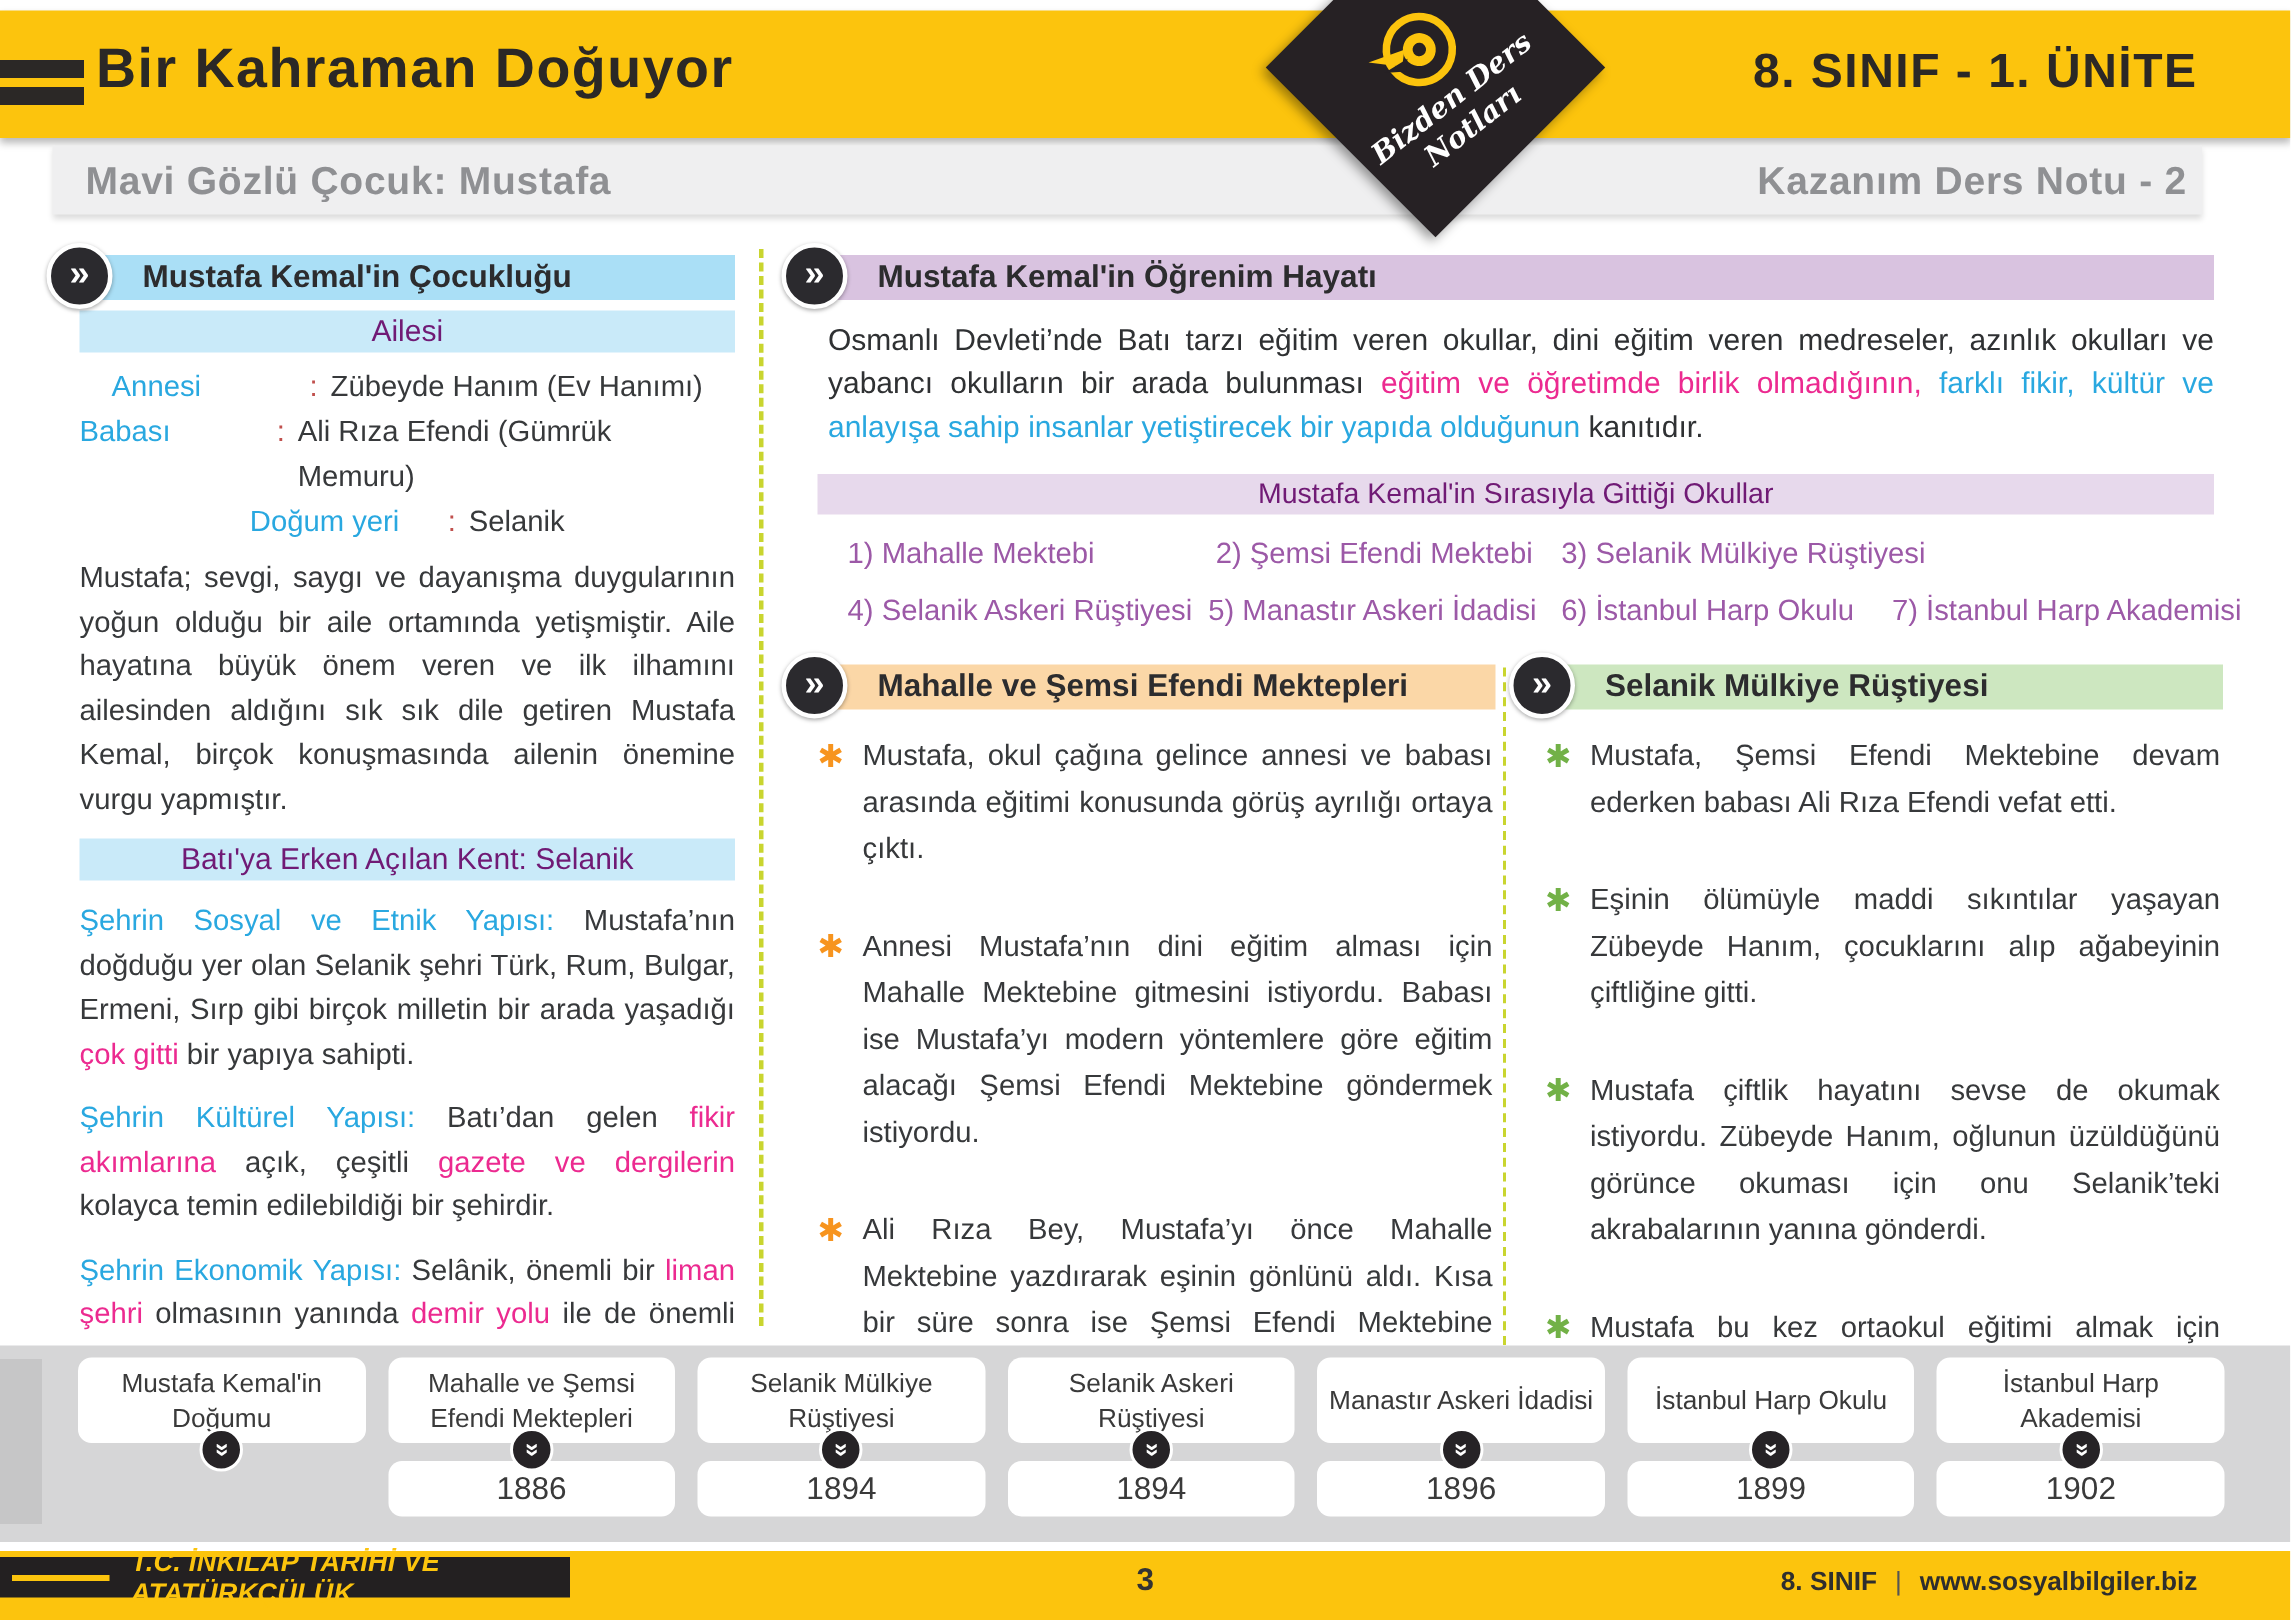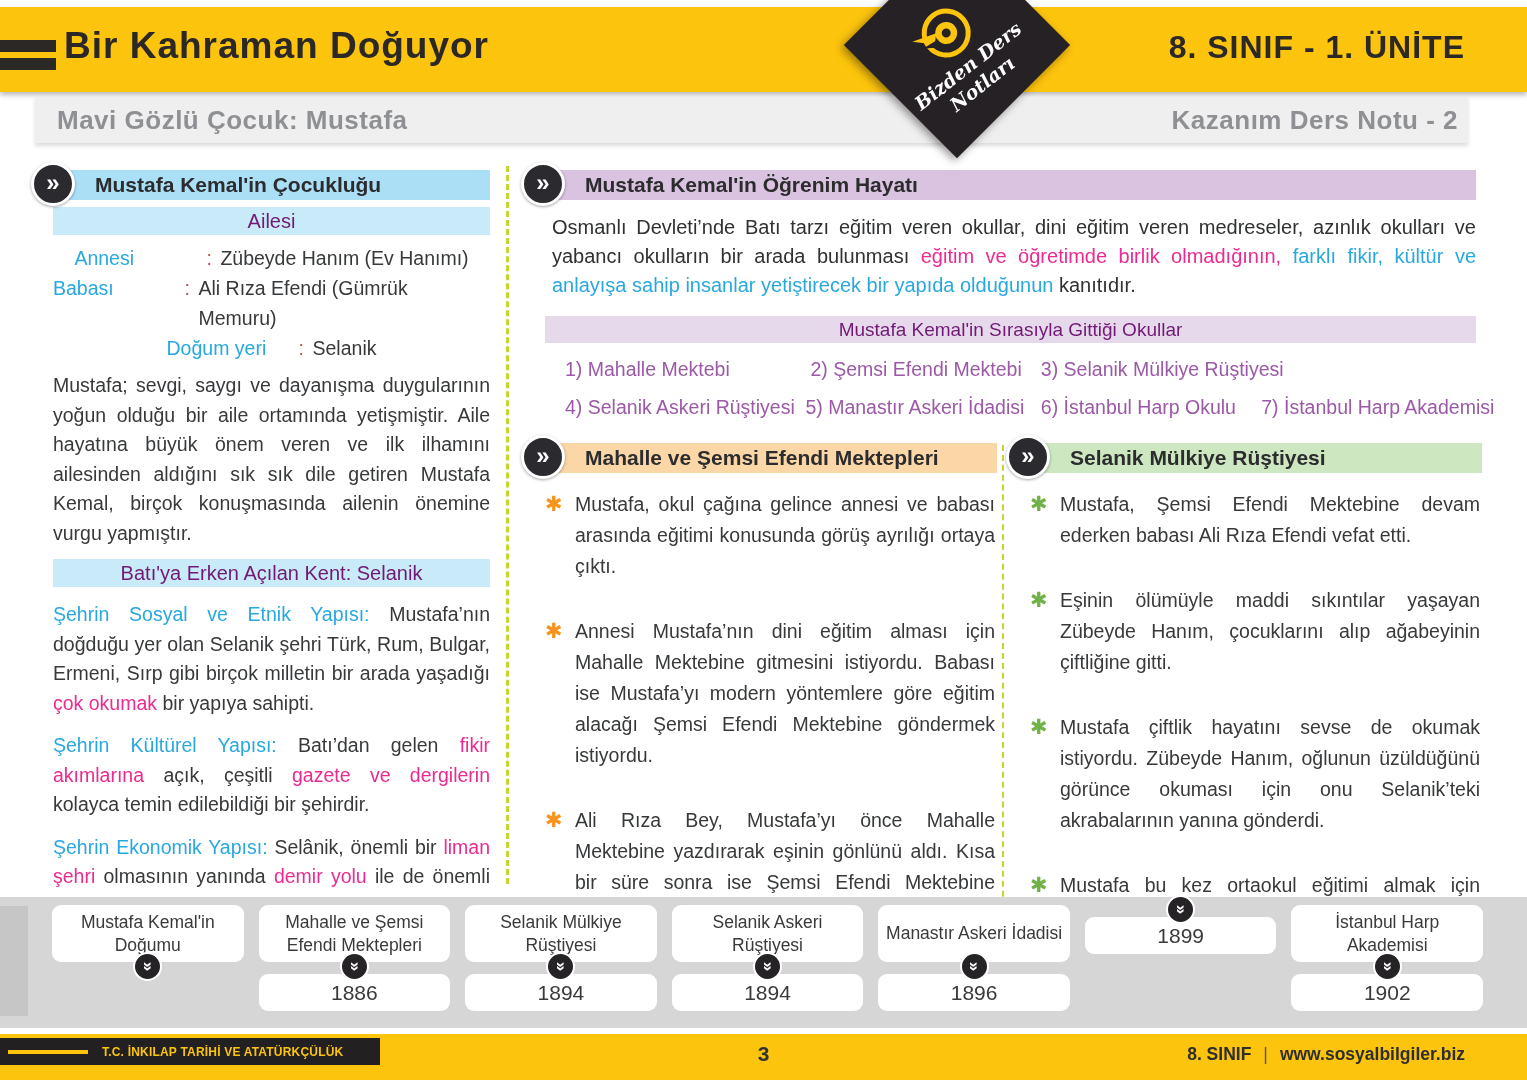--- a/index.html
+++ b/index.html
@@ -117,22 +117,22 @@
   .t-year { width:100%; height:37px; background:#ffffff; border-radius:9px; margin-top:3px;
             display:flex; align-items:center; justify-content:center; font-size:21px;
             color:#3a3a3a; }
 
   
   .footer-yellow { position:absolute; left:0; top:1034px; width:100%; height:46px;
                    background:#fcc40d; }
   .footer-black { position:absolute; left:0; top:4px; width:380px; height:27px; background:#232021;
                   display:flex; align-items:center; }
   .footer-line { width:80px; height:4px; background:#fcc40d; margin-left:8px; }
-  .footer-course { color:#fcc40d; font-size:12px; font-weight:bold; margin-left:14px;
-                   letter-spacing:.2px; }
+  .footer-course { color:#fcc40d; font-size:18px; font-weight:bold; margin-left:14px;
+                   letter-spacing:.2px;font-style:italic; }
   .footer-page { position:absolute; left:0; right:0; top:8px; text-align:center; font-size:21px;
                  font-weight:bold; color:#333333; }
   .footer-right { position:absolute; right:62px; top:10px; font-size:17.5px; font-weight:bold;
                   color:#2e2e2e; display:flex; gap:12px; align-items:center;text-align:center; }
   .footer-right .sep { font-weight:normal; color:#555; }
 </style>
 </head>
 <body>
 
 <div class="page">
@@ -196,21 +196,21 @@
         </div>
       </div>
 
       <p class="body-p">Mustafa; sevgi, saygı ve dayanışma duygularının yoğun olduğu bir aile ortamında yetişmiştir. Aile hayatına büyük önem veren ve ilk ilhamını ailesinden aldığını sık sık dile getiren Mustafa Kemal, birçok konuşmasında ailenin önemine vurgu yapmıştır.</p>
 
       <div class="mini-bar mini-blue" style="margin-top:11px;">Batı'ya Erken Açılan Kent: Selanik</div>
 
       <p class="body-p gap">
         <span class="lead-cyan">Şehrin Sosyal ve Etnik Yapısı:</span>
         <span>Mustafa’nın doğduğu yer olan Selanik şehri Türk, Rum, Bulgar, Ermeni, Sırp gibi birçok milletin bir arada yaşadığı</span>
-        <span class="hl-pink">çok okumak</span>
+        <span class="hl-pink">çok gitti</span>
         <span>bir yapıya sahipti.</span>
       </p>
 
       <p class="body-p gap">
         <span class="lead-cyan">Şehrin Kültürel Yapısı:</span>
         <span>Batı’dan gelen</span>
         <span class="hl-pink">fikir akımlarına</span>
         <span>açık, çeşitli</span>
         <span class="hl-pink">gazete ve dergilerin</span>
         <span>kolayca temin edilebildiği bir şehirdir.</span>
@@ -349,20 +349,21 @@
 
       <div class="t-col">
         <div class="t-title">Manastır Askeri İdadisi</div>
         <div class="t-circle">
             <span>»</span>
           </div>
         <div class="t-year">1896</div>
       </div>
 
       <div class="t-col">
+        <div class="t-title">İstanbul Harp Okulu</div>
         <div class="t-circle">
             <span>»</span>
           </div>
         <div class="t-year">1899</div>
       </div>
 
       <div class="t-col">
         <div class="t-title">İstanbul Harp Akademisi</div>
         <div class="t-circle">
             <span>»</span>

